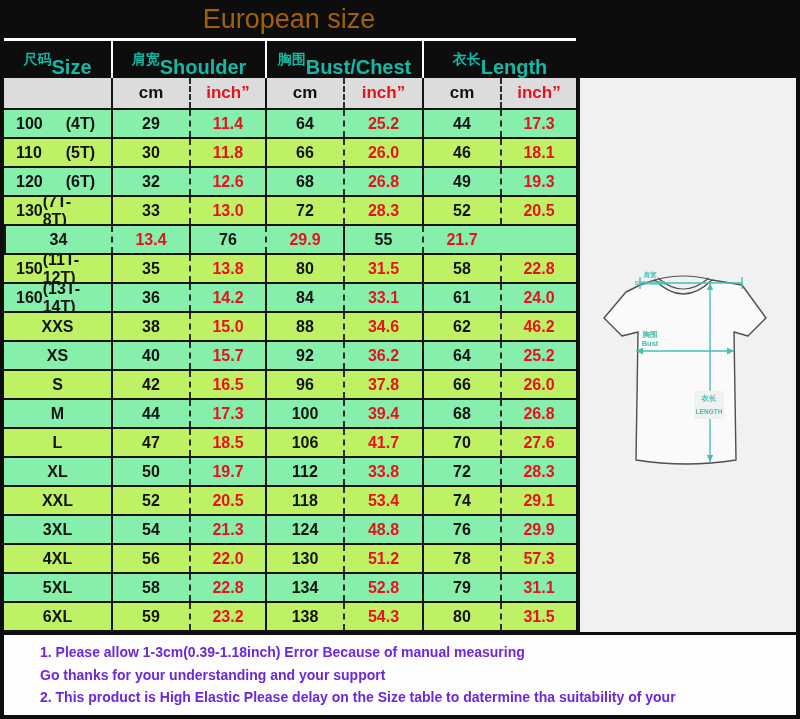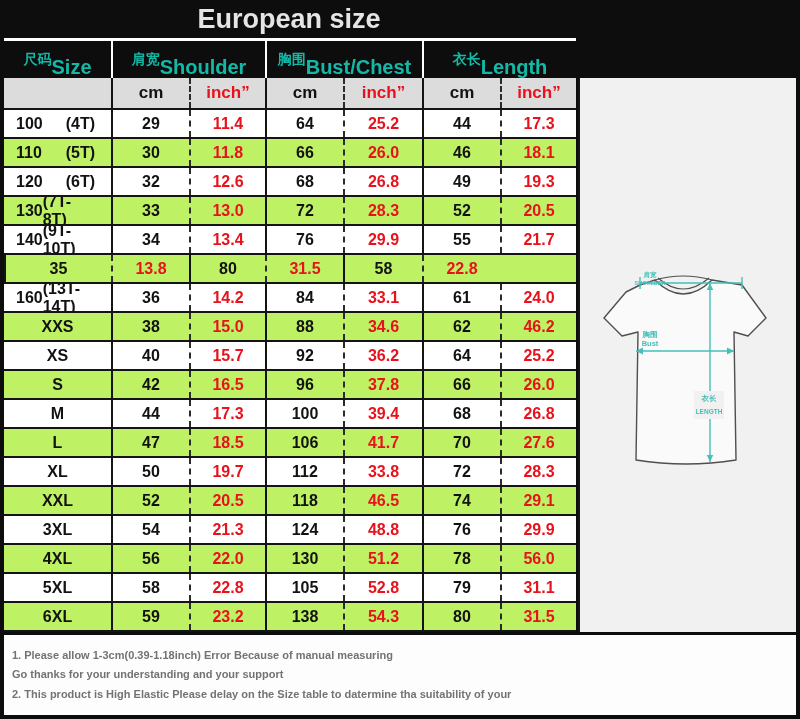--- a/index.html
+++ b/index.html
@@ -10,21 +10,21 @@
     position:relative; width:800px; height:719px;
     background:#0d0d0d; overflow:hidden;
   }
 
   
   .title-band {
     position:absolute; left:0; top:0; width:578px; height:38px;
     display:flex; align-items:center; justify-content:center;
   }
   .title-band .title {
-    color:#e5e5e5; font-size:27px; font-weight:700; letter-spacing:0px; line-height:1;
+    color:#a16207; font-size:27px; font-weight:400; letter-spacing:0px; line-height:1;
   }
 
   
   .table-wrap { position:absolute; left:4px; top:38px; width:572px; }
 
   .thead-row {
     display:grid; grid-template-columns:107px 154px 157px 154px;
     height:40px; background:#0d0d0d; border-top:3px solid #ffffff;
   }
   .thead-cell {
@@ -35,21 +35,21 @@
   .thead-cell .cn { font-size:14px; font-weight:700; }
   .thead-cell .en { font-size:20px; font-weight:700;margin-top:16px; }
 
   .subhead-row, .trow {
     display:grid; grid-template-columns:107px 78px 76px 78px 79px 78px 76px;
   }
   .subhead-row {
     height:32px; background:#dcdcdc; border-bottom:2px solid #141414;
   }
   .trow { height:29px; border-bottom:2px solid #141414; }
-  .trow.dark  { background:#ffffff; }
+  .trow.dark  { background:#86efac; }
   .trow.light { background:#bef264; }
 
   .cell {
     display:flex; align-items:center; justify-content:center;
     font-size:16px; font-weight:700; color:#121212; overflow:hidden;
   }
   .c-solid { border-left:2px solid #141414; }
   .c-dash  { border-left:2px dashed #2a2a2a; }
   .red { color:#e8121d; }
   .u-lbl { font-size:17px; }
@@ -65,21 +65,21 @@
   .shirt-svg { position:absolute; left:10px; top:170px; }
   .teal-label { fill:#45bfb7; font-family:"Liberation Sans", sans-serif; font-weight:700; }
 
   
   .footer {
     position:absolute; left:4px; top:632px; width:792px; height:83px;
     background:#fdfdfd; border-top:3px solid #0d0d0d;
     display:flex; flex-direction:column; justify-content:center; gap:8px;
     padding-left:8px;
   }
-  .footer .note { font-size:11px; font-weight:700; color:#737373; line-height:1.05; }
+  .footer .note { font-size:14px; font-weight:700; color:#6d28d9; line-height:1.05;margin-left:28px; }
 </style>
 </head>
 <body>
 
 <div class="stage">
 
   <div class="title-band">
     <div class="title">European size</div>
   </div>
 
@@ -157,32 +157,32 @@
             <span>(7T-8T)</span>
           </div>
           <div class="cell c-solid">33</div>
           <div class="cell c-dash red">13.0</div>
           <div class="cell c-solid">72</div>
           <div class="cell c-dash red">28.3</div>
           <div class="cell c-solid">52</div>
           <div class="cell c-dash red">20.5</div>
         </div>
         <div class="trow dark">
-          <div class="cell size-cell split">
-            <span>140</span>
-            <span>(9T-10T)</span>
-          </div>
           <div class="cell c-solid">34</div>
           <div class="cell c-dash red">13.4</div>
           <div class="cell c-solid">76</div>
           <div class="cell c-dash red">29.9</div>
           <div class="cell c-solid">55</div>
           <div class="cell c-dash red">21.7</div>
         </div>
         <div class="trow light">
+          <div class="cell size-cell split">
+            <span>150</span>
+            <span>(11T-12T)</span>
+          </div>
           <div class="cell c-solid">35</div>
           <div class="cell c-dash red">13.8</div>
           <div class="cell c-solid">80</div>
           <div class="cell c-dash red">31.5</div>
           <div class="cell c-solid">58</div>
           <div class="cell c-dash red">22.8</div>
         </div>
         <div class="trow dark">
           <div class="cell size-cell split">
             <span>160</span>
@@ -261,21 +261,21 @@
           <div class="cell c-solid">72</div>
           <div class="cell c-dash red">28.3</div>
         </div>
         <div class="trow light">
           <div class="cell size-cell">
             <span>XXL</span>
           </div>
           <div class="cell c-solid">52</div>
           <div class="cell c-dash red">20.5</div>
           <div class="cell c-solid">118</div>
-          <div class="cell c-dash red">46.5</div>
+          <div class="cell c-dash red">53.4</div>
           <div class="cell c-solid">74</div>
           <div class="cell c-dash red">29.1</div>
         </div>
         <div class="trow dark">
           <div class="cell size-cell">
             <span>3XL</span>
           </div>
           <div class="cell c-solid">54</div>
           <div class="cell c-dash red">21.3</div>
           <div class="cell c-solid">124</div>
@@ -285,29 +285,29 @@
         </div>
         <div class="trow light">
           <div class="cell size-cell">
             <span>4XL</span>
           </div>
           <div class="cell c-solid">56</div>
           <div class="cell c-dash red">22.0</div>
           <div class="cell c-solid">130</div>
           <div class="cell c-dash red">51.2</div>
           <div class="cell c-solid">78</div>
-          <div class="cell c-dash red">56.0</div>
+          <div class="cell c-dash red">57.3</div>
         </div>
         <div class="trow dark">
           <div class="cell size-cell">
             <span>5XL</span>
           </div>
           <div class="cell c-solid">58</div>
           <div class="cell c-dash red">22.8</div>
-          <div class="cell c-solid">105</div>
+          <div class="cell c-solid">134</div>
           <div class="cell c-dash red">52.8</div>
           <div class="cell c-solid">79</div>
           <div class="cell c-dash red">31.1</div>
         </div>
         <div class="trow light">
           <div class="cell size-cell">
             <span>6XL</span>
           </div>
           <div class="cell c-solid">59</div>
           <div class="cell c-dash red">23.2</div>

